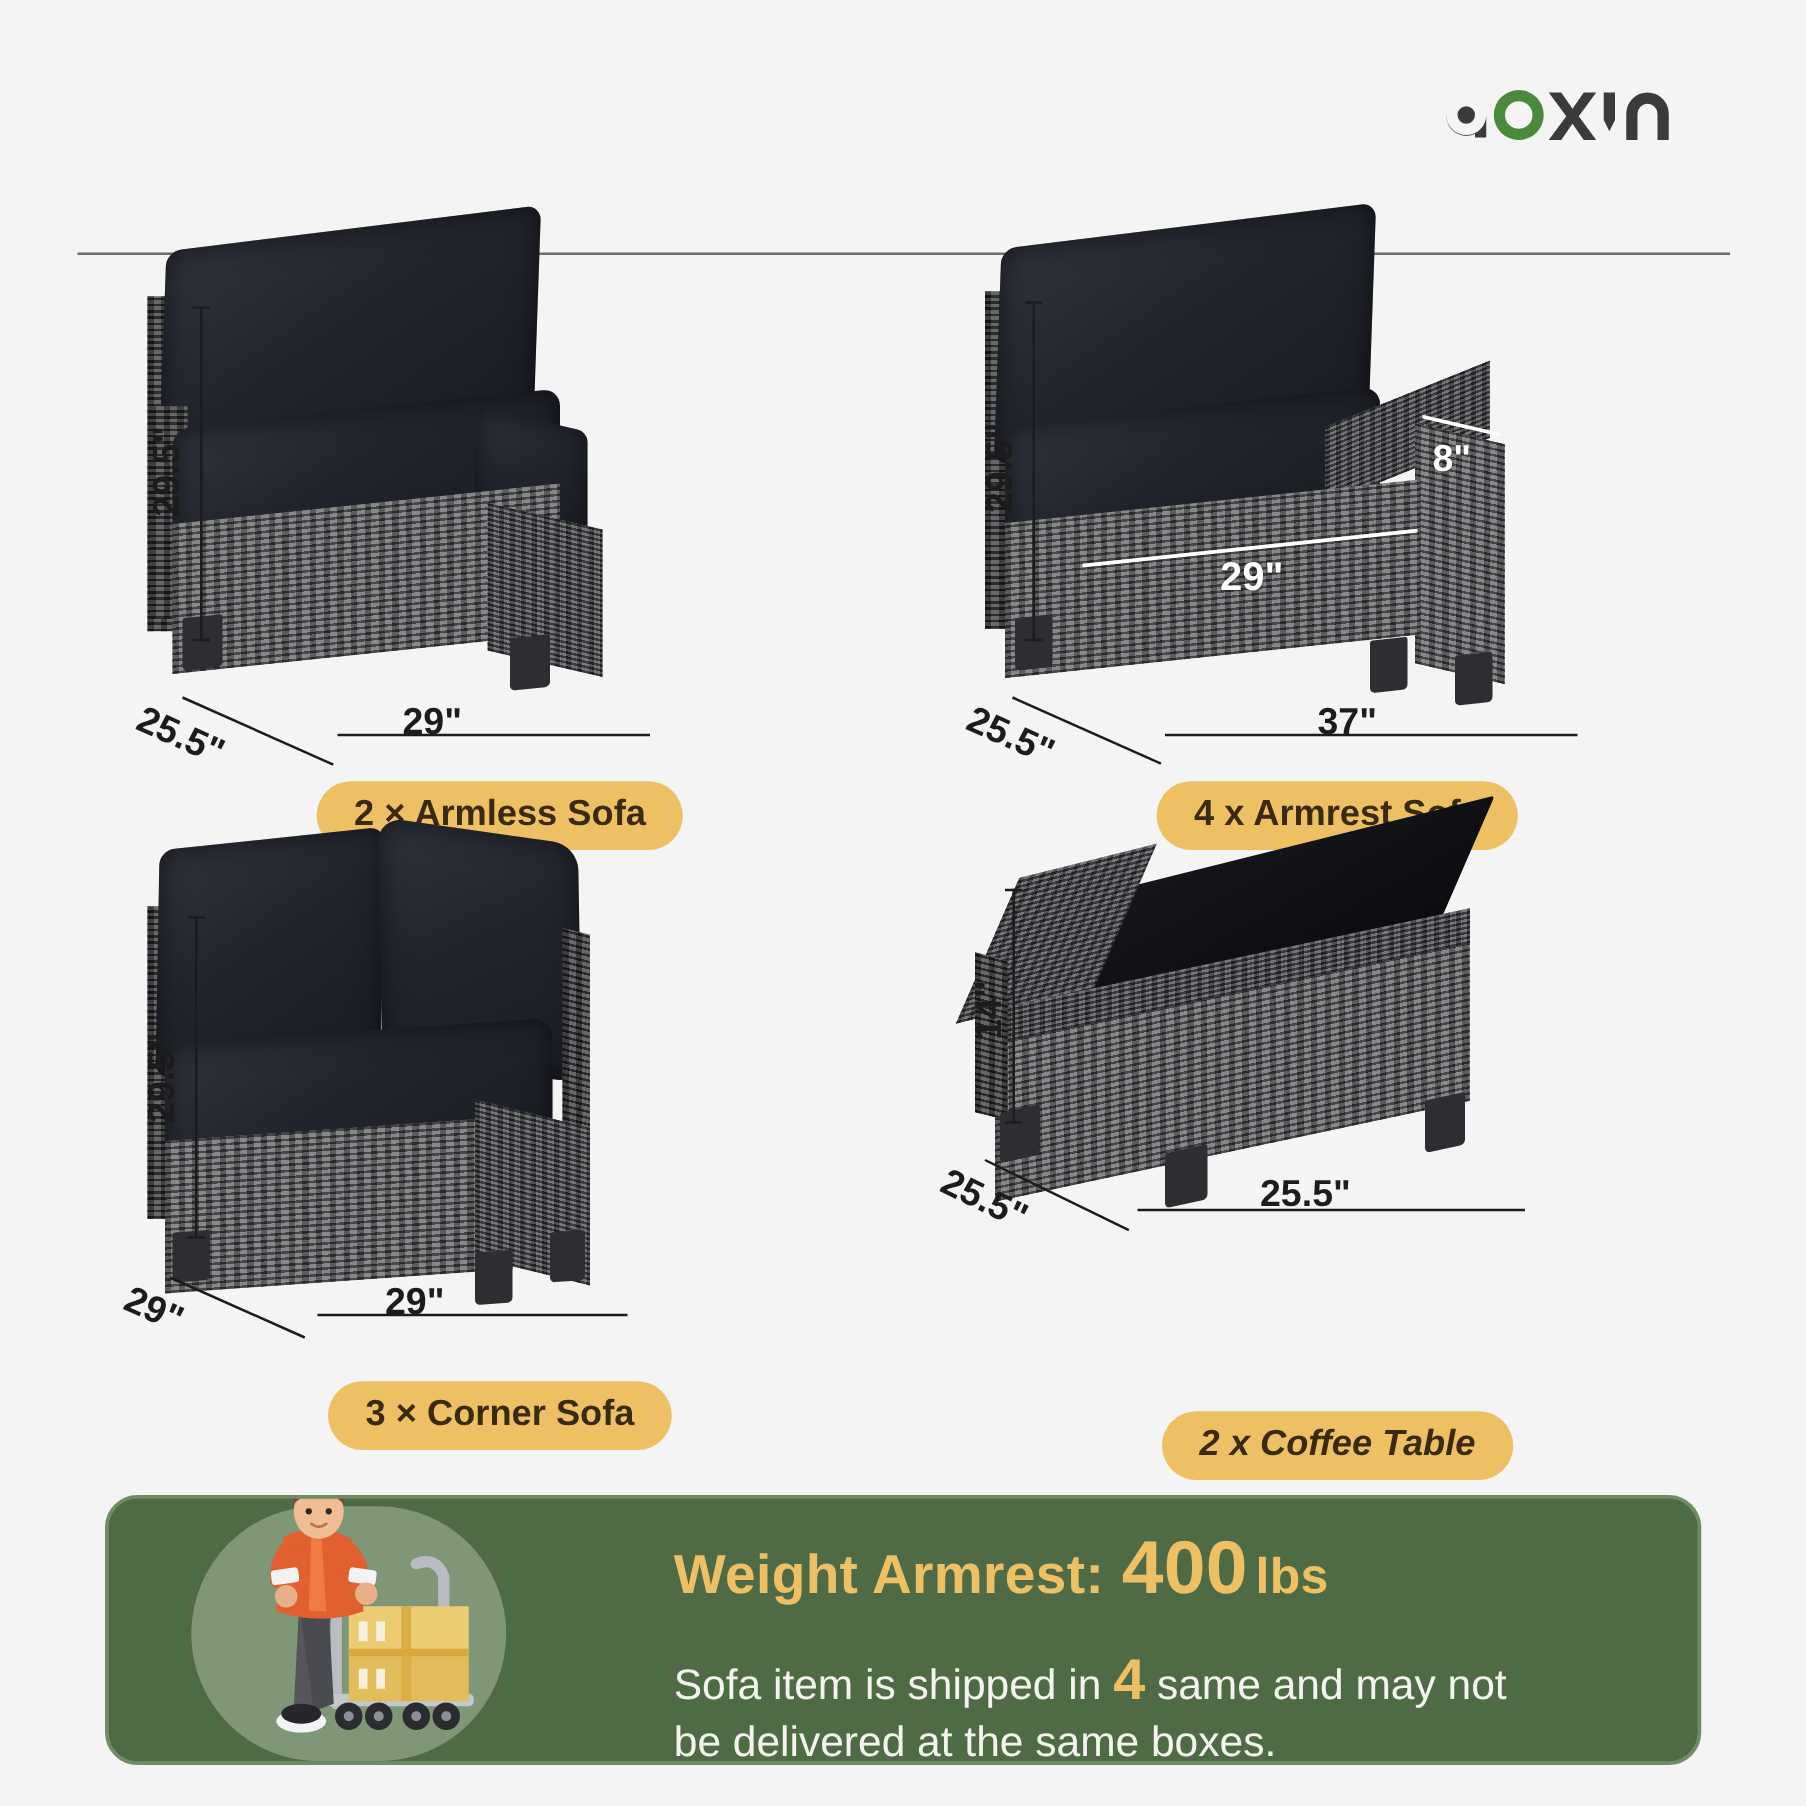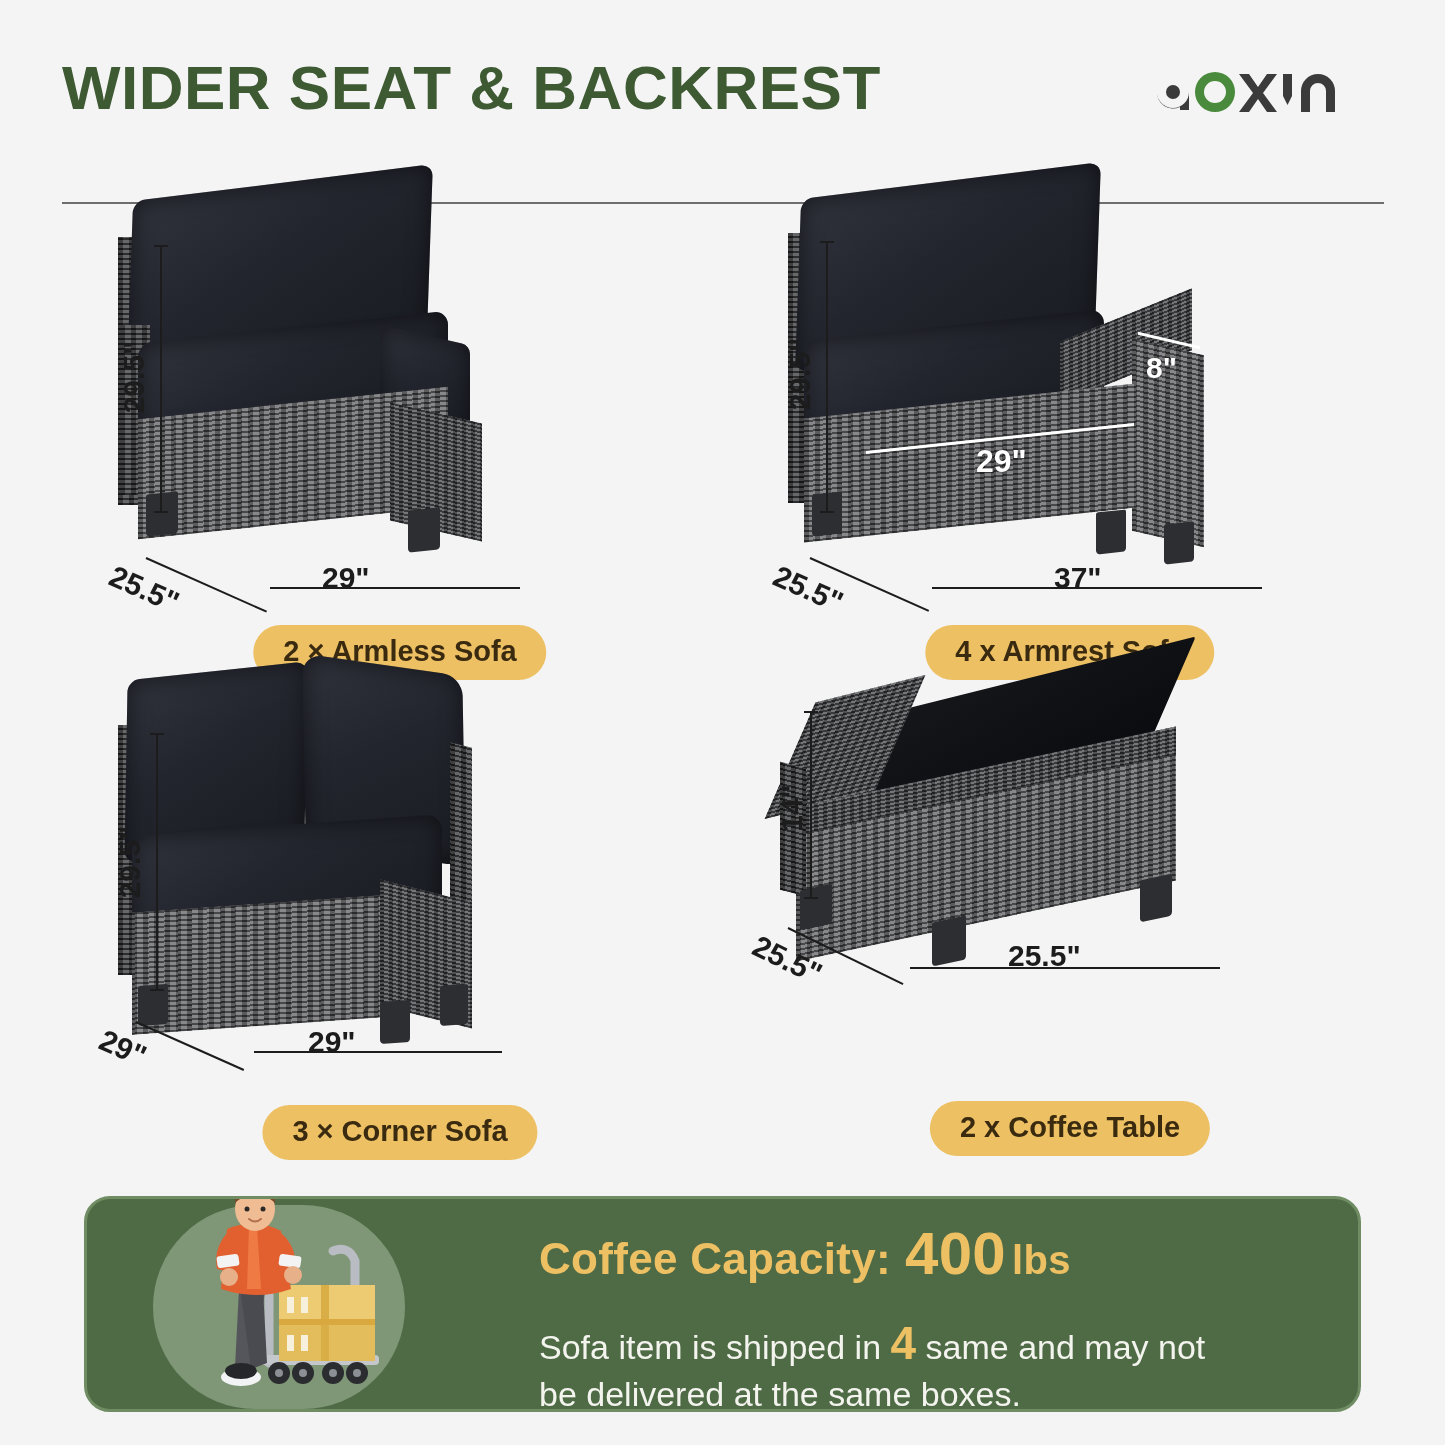--- a/index.html
+++ b/index.html
@@ -38,21 +38,21 @@
   
   .pill {
     position: absolute; left: 50%; transform: translateX(-50%);
     background: #edc063; color: #3a2a10;
     border-radius: 28px; padding: 10px 30px 12px 30px;
     font-size: 29px; font-weight: bold; white-space: nowrap;
   }
   .pill-1 { top: 450px; }
   .pill-2 { top: 450px; }
   .pill-3 { top: 450px; }
-  .pill-4 { top: 446px; }
+  .pill-4 { top: 474px; font-style: italic; }
 
   
   .wicker {
     background-color: #6f7073;
     background-image:
       repeating-linear-gradient(0deg, rgba(0,0,0,.42) 0 2px, rgba(255,255,255,.10) 2px 5px),
       repeating-linear-gradient(90deg, rgba(0,0,0,.35) 0 5px, rgba(255,255,255,.08) 5px 11px);
   }
   .wicker-dark {
     background-color: #4b4c4f;
@@ -103,21 +103,20 @@
     font-weight: 400;
   }
   .ship-num { color: #edc063; font-size: 46px; font-weight: bold; }
 </style>
 </head>
 <body>
 
 <div class="page">
 
   <div class="header">
-    <div class="title">WIDER SEAT &amp; BACKREST</div>
 
     <div class="logo">
       <svg viewBox="0 0 240 62" width="240" height="62" aria-hidden="true">
 
         <path d="M14 30 a16 16 0 1 0 32 0 v18 h-9 v-3 a16 16 0 0 1 -23 -15 z M23 30 a7 7 0 1 1 14 0 a7 7 0 1 1 -14 0 z" fill="#3b3b3b"></path>
 
         <path d="M52 30 a20 20 0 1 1 20 20 v-9 a11 11 0 1 0 -11 -11 a11 11 0 0 0 11 11 v9 a20 20 0 0 1 -20 -20 z" fill="#4a8a3c"></path>
 
         <path d="M96 12 l10 0 l9 13 l9 -13 l10 0 l-14 19 l14 19 l-10 0 l-9 -13 l-9 13 l-10 0 l14 -19 z" fill="#3b3b3b"></path>
 
@@ -326,21 +325,21 @@
         <ellipse cx="72" cy="16" rx="20" ry="22" fill="#f0bc93"></ellipse>
         <path d="M52 10 q20 -18 40 0 l0 -6 q-20 -14 -40 0 z" fill="#7a4a2c"></path>
         <circle cx="64" cy="16" r="2.5" fill="#2a2a2a"></circle>
         <circle cx="80" cy="16" r="2.5" fill="#2a2a2a"></circle>
         <path d="M66 26 q6 5 12 0" stroke="#b2714c" stroke-width="2" fill="none" stroke-linecap="round"></path>
       </svg>
     </div>
 
     <div class="banner-text">
       <div class="wc-line">
-        <span>Coffee Capacity:</span><span class="wc-num" style="margin-left:14px;text-align:center;">400</span><span class="wc-unit" style="margin-left:6px;">lbs</span>
+        <span>Weight Armrest:</span><span class="wc-num" style="margin-left:14px;text-align:center;">400</span><span class="wc-unit" style="margin-left:6px;">lbs</span>
       </div>
       <div class="ship-line">
         <span>Sofa item is shipped in</span>
         <span class="ship-num">4</span>
         <span>same and may not</span><br>
         <span>be delivered at the same boxes.</span>
       </div>
     </div>
   </div>
 

